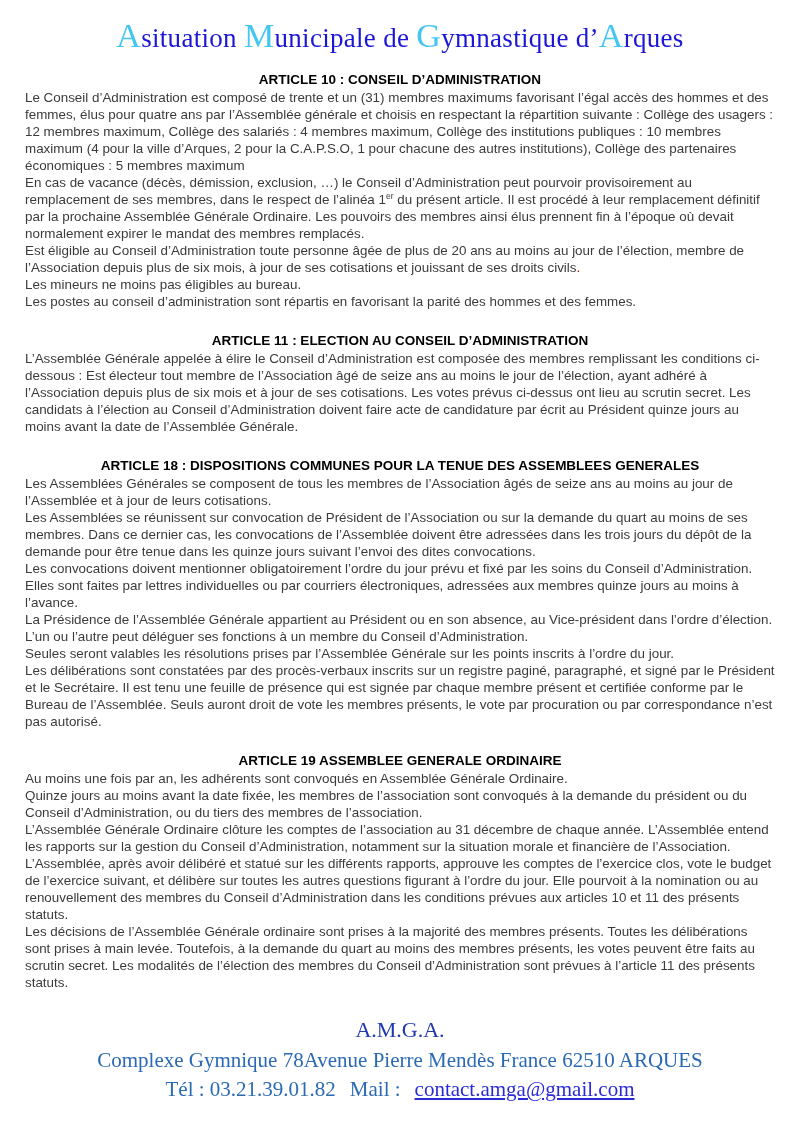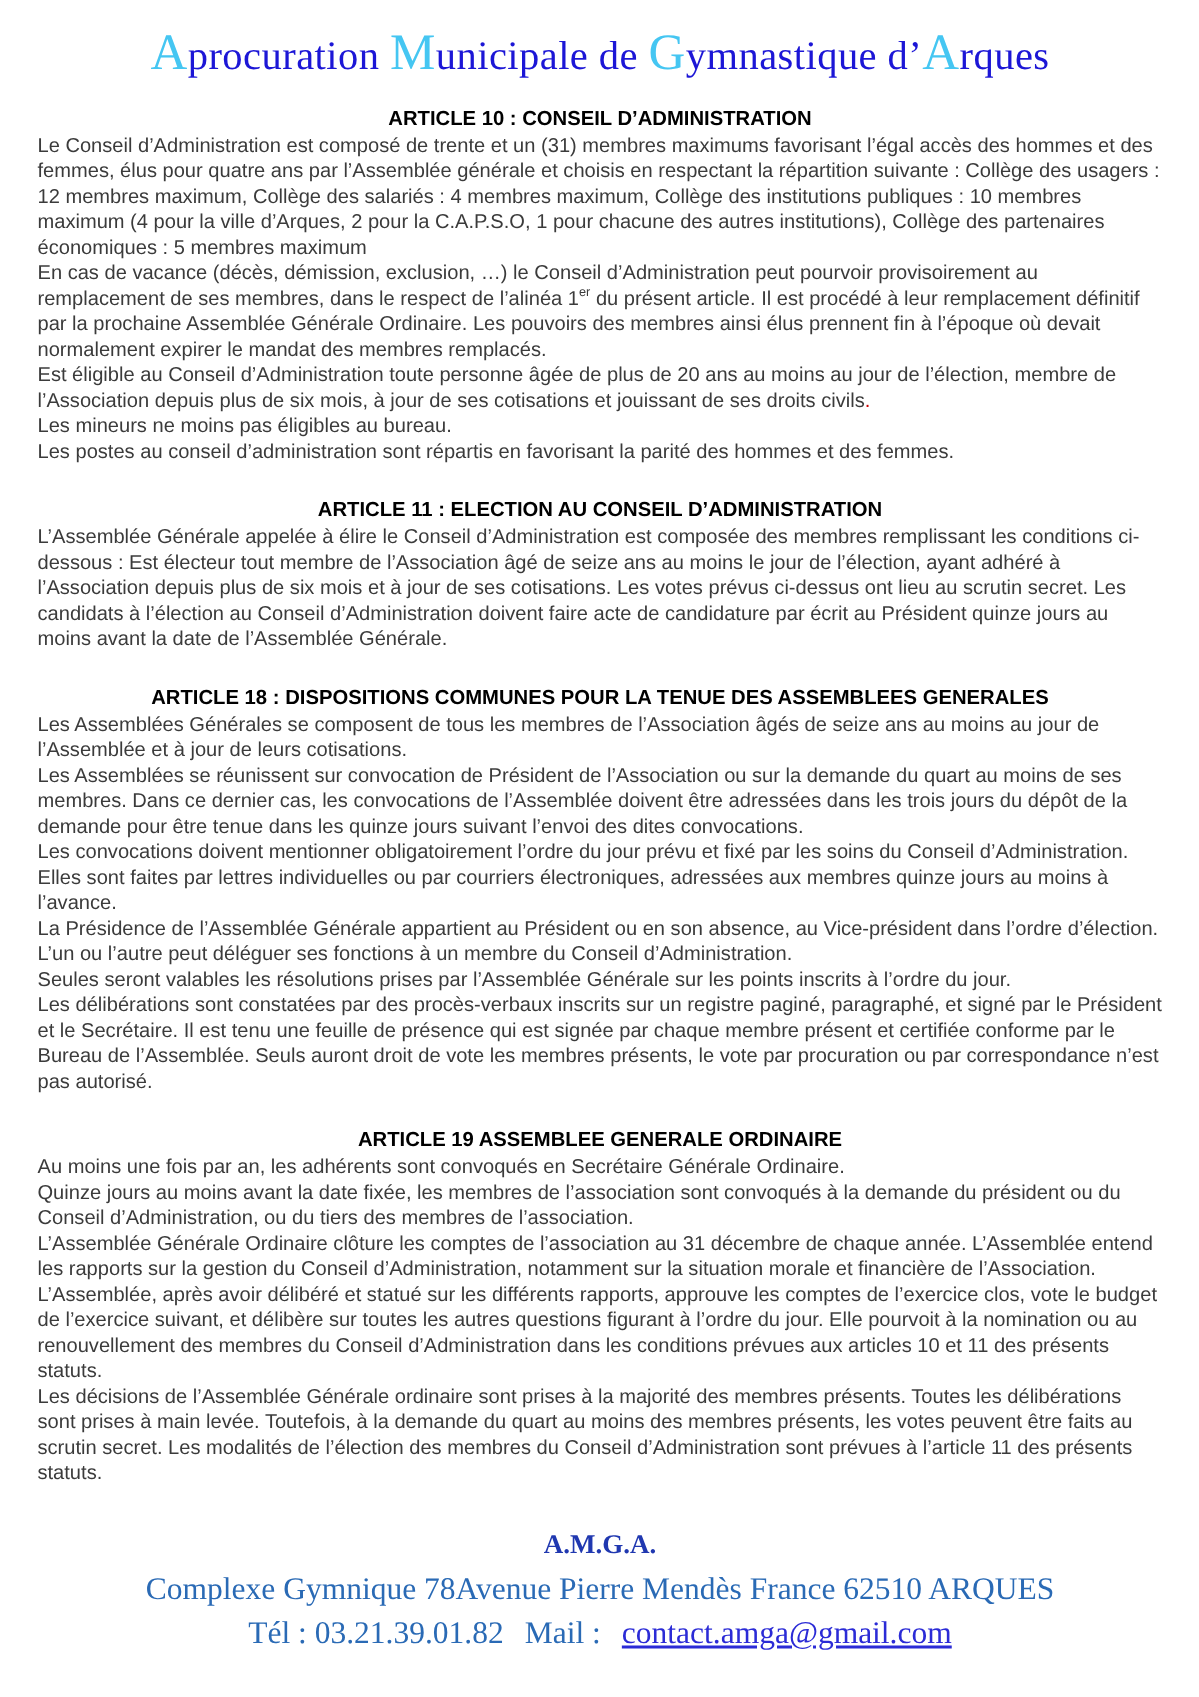--- a/index.html
+++ b/index.html
@@ -27,32 +27,32 @@
   section h2 {
     margin:22px 0 1px 0; text-align:center;
     font-size:13.5px; font-weight:bold; color:#000000; line-height:17px;
   }
   section.first h2 { margin-top:15px; }
   p { margin:0; font-size:13.4px; line-height:17px; color:#3b3b3b; }
   sup { font-size:8.5px; line-height:0; }
   .red { color:#cc0000; }
   
   .footer { margin-top:26px; font-family:"Liberation Serif","DejaVu Serif",serif; }
-  .f-amga { text-align:center; font-size:18px; font-weight:bold; color:#2038b0; line-height:26px; }
+  .f-amga { text-align:center; font-size:22px; font-weight:normal; color:#2038b0; line-height:26px; }
   .f-addr { text-align:center; font-size:21px; color:#2a6ab5; margin-top:5px; line-height:25px; }
   .f-tel  { display:flex; justify-content:center; align-items:baseline; gap:14px;
             font-size:21px; color:#2a6ab5; margin-top:4px; line-height:25px; }
   .link { color:#2b2bd6; text-decoration:underline; cursor:pointer; }
 </style>
 </head>
 <body>
 
 <div class="page">
 
-  <h1><span class="ini">A</span><span>procuration </span><span class="ini">M</span><span>unicipale de </span><span class="ini">G</span><span>ymnastique d’</span><span class="ini">A</span><span>rques</span></h1>
+  <h1><span class="ini">A</span><span>situation </span><span class="ini">M</span><span>unicipale de </span><span class="ini">G</span><span>ymnastique d’</span><span class="ini">A</span><span>rques</span></h1>
 
 
   <section class="first">
     <h2>ARTICLE 10 : CONSEIL D’ADMINISTRATION</h2>
     <p>Le Conseil d’Administration est composé de trente et un (31) membres maximums  favorisant l’égal accès des hommes et des femmes, élus pour quatre ans par l’Assemblée générale et choisis en respectant la répartition suivante : Collège des usagers : 12 membres maximum, Collège des salariés : 4 membres maximum, Collège des institutions publiques : 10 membres maximum (4 pour la ville d’Arques, 2 pour la C.A.P.S.O, 1 pour chacune des autres institutions), Collège des partenaires économiques : 5 membres maximum</p>
     <p><span>En cas de vacance (décès, démission, exclusion, …) le Conseil d’Administration peut pourvoir provisoirement au remplacement de ses membres, dans le respect de l’alinéa 1</span><sup>er</sup><span> du présent article. Il est procédé à leur remplacement définitif par la prochaine Assemblée Générale Ordinaire. Les pouvoirs des membres ainsi élus prennent fin à l’époque où devait normalement expirer le mandat des membres remplacés.</span></p>
     <p><span>Est éligible au Conseil d’Administration toute personne âgée de plus de 20 ans au moins au jour de l’élection, membre de l’Association depuis plus de six mois, à jour de ses cotisations et jouissant de ses droits civils</span><span class="red">.</span></p>
     <p>Les mineurs ne moins pas éligibles au bureau.</p>
     <p>Les postes au conseil d’administration sont répartis en favorisant la parité des hommes et des femmes.</p>
   </section>
@@ -67,21 +67,21 @@
     <p>Les Assemblées Générales se composent de tous les membres de l’Association âgés de seize ans au moins au jour de l’Assemblée et à jour de leurs cotisations.</p>
     <p>Les Assemblées se réunissent sur convocation de Président de l’Association ou sur la demande du quart au moins de ses membres. Dans ce dernier cas, les convocations de l’Assemblée doivent être adressées dans les trois jours du dépôt de la demande pour être tenue dans les quinze jours suivant l’envoi des dites convocations.</p>
     <p>Les convocations doivent mentionner obligatoirement l’ordre du jour prévu et fixé par les soins du Conseil d’Administration. Elles sont faites par lettres individuelles ou par courriers électroniques, adressées aux membres quinze jours au moins à l’avance.</p>
     <p>La Présidence de l’Assemblée Générale appartient au Président ou en son absence, au Vice-président dans l’ordre d’élection. L’un ou l’autre peut déléguer ses fonctions à un membre du Conseil d’Administration.</p>
     <p>Seules seront valables les résolutions prises par l’Assemblée Générale sur les points inscrits à l’ordre du jour.</p>
     <p>Les délibérations sont constatées par des procès-verbaux inscrits sur un registre paginé, paragraphé, et signé par le Président et le Secrétaire. Il est tenu une feuille de présence qui est signée par chaque membre présent et certifiée conforme par le Bureau de l’Assemblée. Seuls auront droit de vote les membres présents, le vote par procuration ou par correspondance n’est pas autorisé.</p>
   </section>
 
   <section>
     <h2>ARTICLE 19 ASSEMBLEE GENERALE ORDINAIRE</h2>
-    <p>Au moins une fois par an, les adhérents sont convoqués en Secrétaire Générale Ordinaire.</p>
+    <p>Au moins une fois par an, les adhérents sont convoqués en Assemblée Générale Ordinaire.</p>
     <p>Quinze jours au moins avant la date fixée, les membres de l’association sont convoqués à la demande du président ou du Conseil d’Administration, ou du tiers des membres de l’association.</p>
     <p>L’Assemblée Générale Ordinaire clôture les comptes de l’association au 31 décembre de chaque année. L’Assemblée entend les rapports sur la gestion du Conseil d’Administration, notamment sur la situation morale et financière de l’Association. L’Assemblée, après avoir délibéré et statué sur les différents rapports, approuve les comptes de l’exercice clos, vote le budget de l’exercice suivant, et délibère sur toutes les autres questions figurant à l’ordre du jour. Elle pourvoit à la nomination ou au renouvellement des membres du Conseil d’Administration dans les conditions prévues aux articles 10 et 11 des présents statuts.</p>
     <p>Les décisions de l’Assemblée Générale ordinaire sont prises à la majorité des membres présents. Toutes les délibérations sont prises à main levée. Toutefois, à la demande du quart  au moins des membres présents, les votes peuvent être faits au scrutin secret. Les modalités de l’élection des membres du Conseil d’Administration sont prévues à l’article 11 des présents statuts.</p>
   </section>
 
   <div class="footer">
     <div class="f-amga">A.M.G.A.</div>
     <div class="f-addr">Complexe Gymnique 78Avenue Pierre Mendès France  62510 ARQUES</div>
     <div class="f-tel">
       <span>Tél : 03.21.39.01.82</span>

